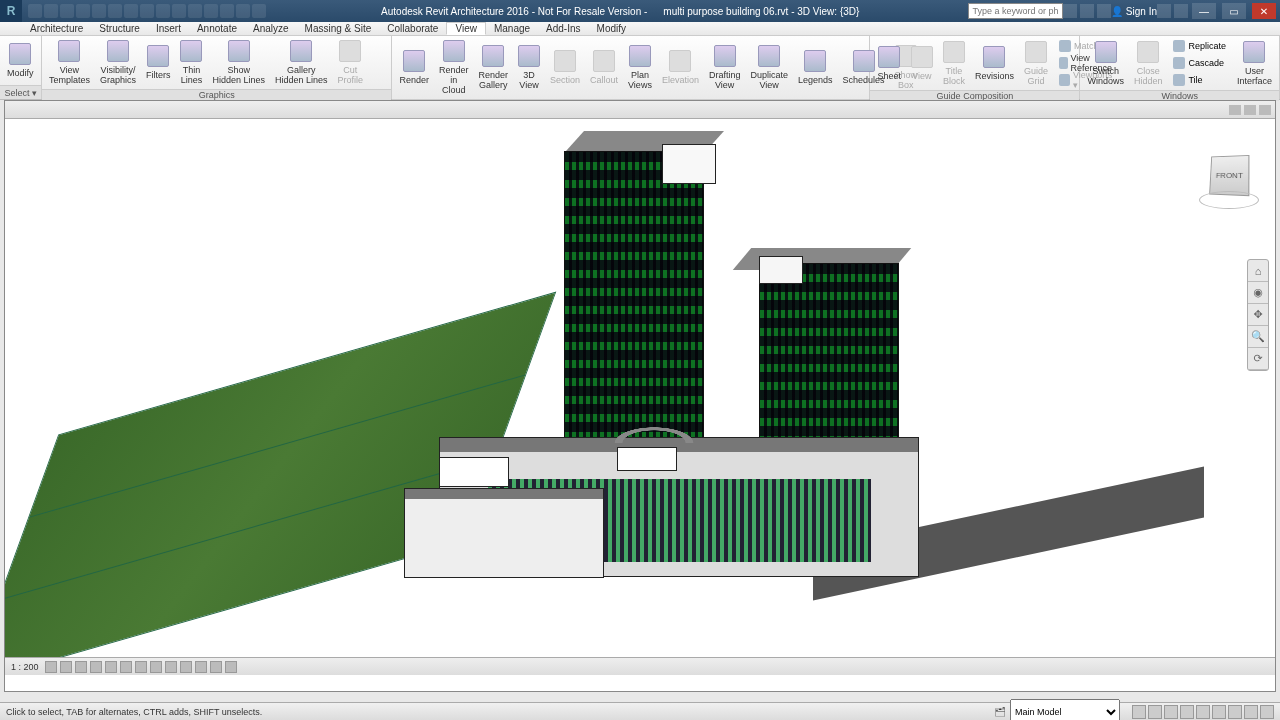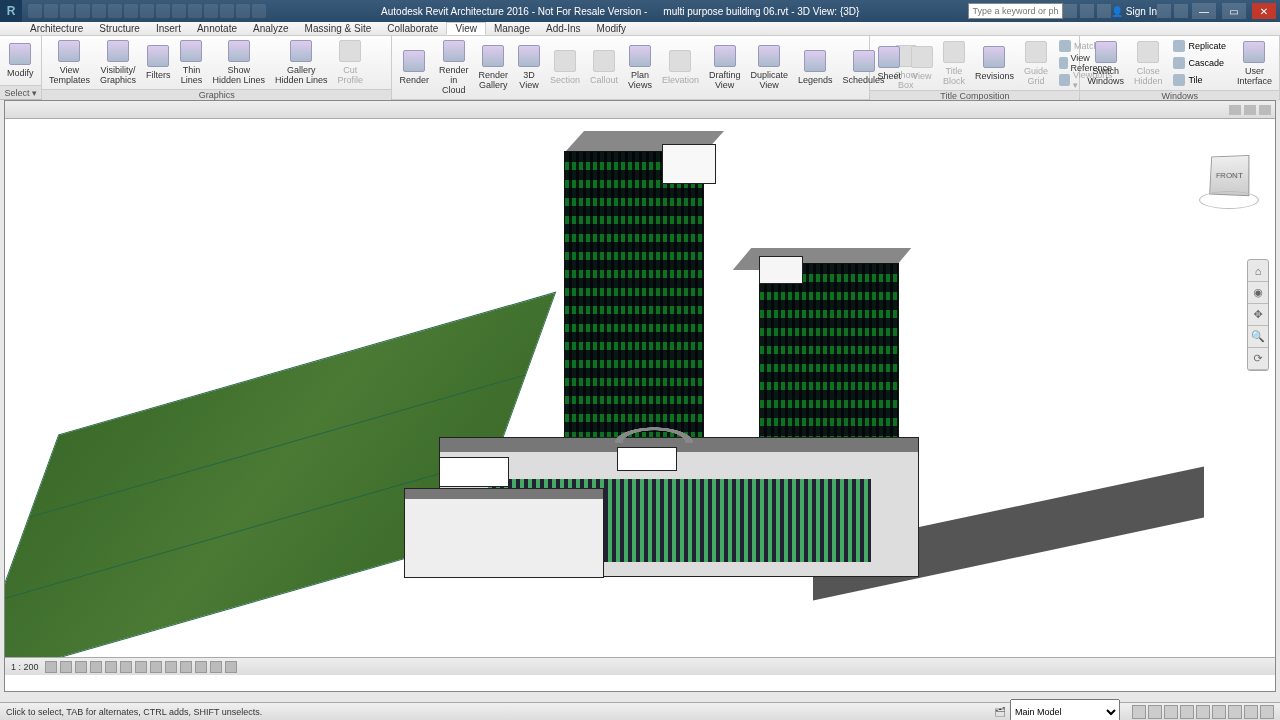--- a/index.html
+++ b/index.html
@@ -283,21 +283,21 @@
           <div class="ico"></div>
           <span>Guide</span>
           <span>Grid</span>
         </div>
         <div class="rtight">
           <div class="row disabled" style="color: rgb(170, 170, 170);"><span class="sico"></span>Matchline</div>
           <div class="row" style="color: rgb(51, 51, 51);"><span class="sico"></span>View Reference</div>
           <div class="row disabled" style="color: rgb(170, 170, 170);"><span class="sico"></span>Viewports ▾</div>
         </div>
       </div>
-    <div class="label">Title Composition</div>
+    <div class="label">Guide Composition</div>
   </div>
   <div class="ribbon-panel" style="flex:1">
     <div class="content" id="p-windows">
         <div class="rbtn">
           <div class="ico"></div>
           <span>Switch</span>
           <span>Windows</span>
         </div>
         <div class="rbtn disabled">
           <div class="ico"></div>

